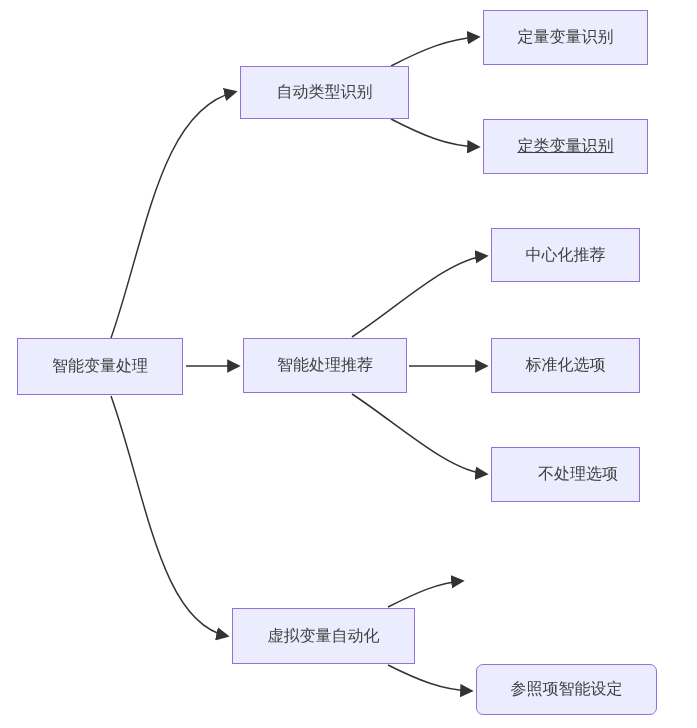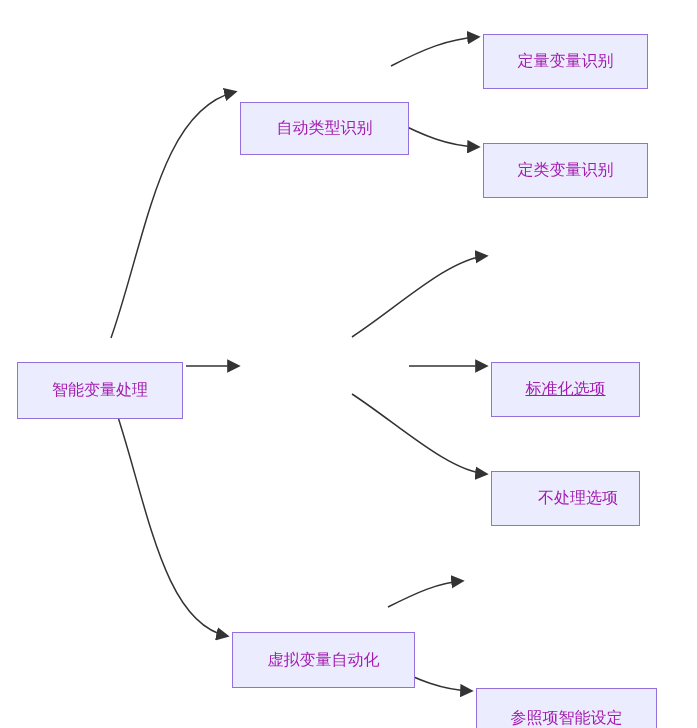--- a/index.html
+++ b/index.html
@@ -24,41 +24,40 @@
   .edge-layer path.edge {
     fill: none;
     stroke: #333333;
     stroke-width: 1.5px;
   }
   .node {
     position: absolute;
     box-sizing: border-box;
     background: #ECECFF;
     border: 1px solid #9370DB;
-    color: #a21caf;
+    color: #404040;
     font-size: 16px;
     display: flex;
     align-items: center;
     justify-content: center;
     text-align: left;
     white-space: nowrap;
-    margin-top: 24px;
   }
   
   .n-root        { left: 17px;  top: 338px; width: 166px; height: 57px; }
-  .n-type        { left: 240px; top: 78px;  width: 169px; height: 53px; }
+  .n-type        { left: 240px; top: 66px;  width: 169px; height: 53px; }
   .n-quant       { left: 483px; top: 10px;  width: 165px; height: 55px; }
-  .n-cat         { left: 483px; top: 119px; width: 165px; height: 55px; }
+  .n-cat         { left: 483px; top: 119px; width: 165px; height: 55px; text-decoration: underline; }
   .n-proc        { left: 243px; top: 338px; width: 164px; height: 55px; }
   .n-center      { left: 491px; top: 228px; width: 149px; height: 54px; }
-  .n-std         { left: 491px; top: 338px; width: 149px; height: 55px; text-decoration: underline; }
+  .n-std         { left: 491px; top: 338px; width: 149px; height: 55px; }
   .n-nop         { left: 491px; top: 447px; width: 149px; height: 55px; padding-left: 25px; }
   .n-dummy       { left: 232px; top: 608px; width: 183px; height: 56px; }
   .n-gen         { left: 467px; top: 553px; width: 195px; height: 55px; }
-  .n-ref         { left: 476px; top: 664px; width: 181px; height: 60px; }
+  .n-ref         { left: 476px; top: 664px; width: 181px; height: 51px; border-radius: 7px; }
 </style>
 </head>
 <body>
 
 <div class="canvas">
 
   <svg class="edge-layer" viewBox="0 0 697 728" xmlns="http://www.w3.org/2000/svg">
     <defs>
       <marker id="arrow" viewBox="0 0 10 10" refX="8" refY="5" markerWidth="9" markerHeight="9" orient="auto-start-reverse">
         <path d="M 0 0 L 10 5 L 0 10 z" fill="#333333"></path>
@@ -85,21 +84,27 @@
   </div>
 
   <div class="node n-quant">
     <span>定量变量识别</span>
   </div>
 
   <div class="node n-cat">
     <span>定类变量识别</span>
   </div>
 
+  <div class="node n-proc">
+    <span>智能处理推荐</span>
+  </div>
 
+  <div class="node n-center">
+    <span>中心化推荐</span>
+  </div>
 
   <div class="node n-std">
     <span>标准化选项</span>
   </div>
 
   <div class="node n-nop">
     <span>不处理选项</span>
   </div>
 
   <div class="node n-dummy">

